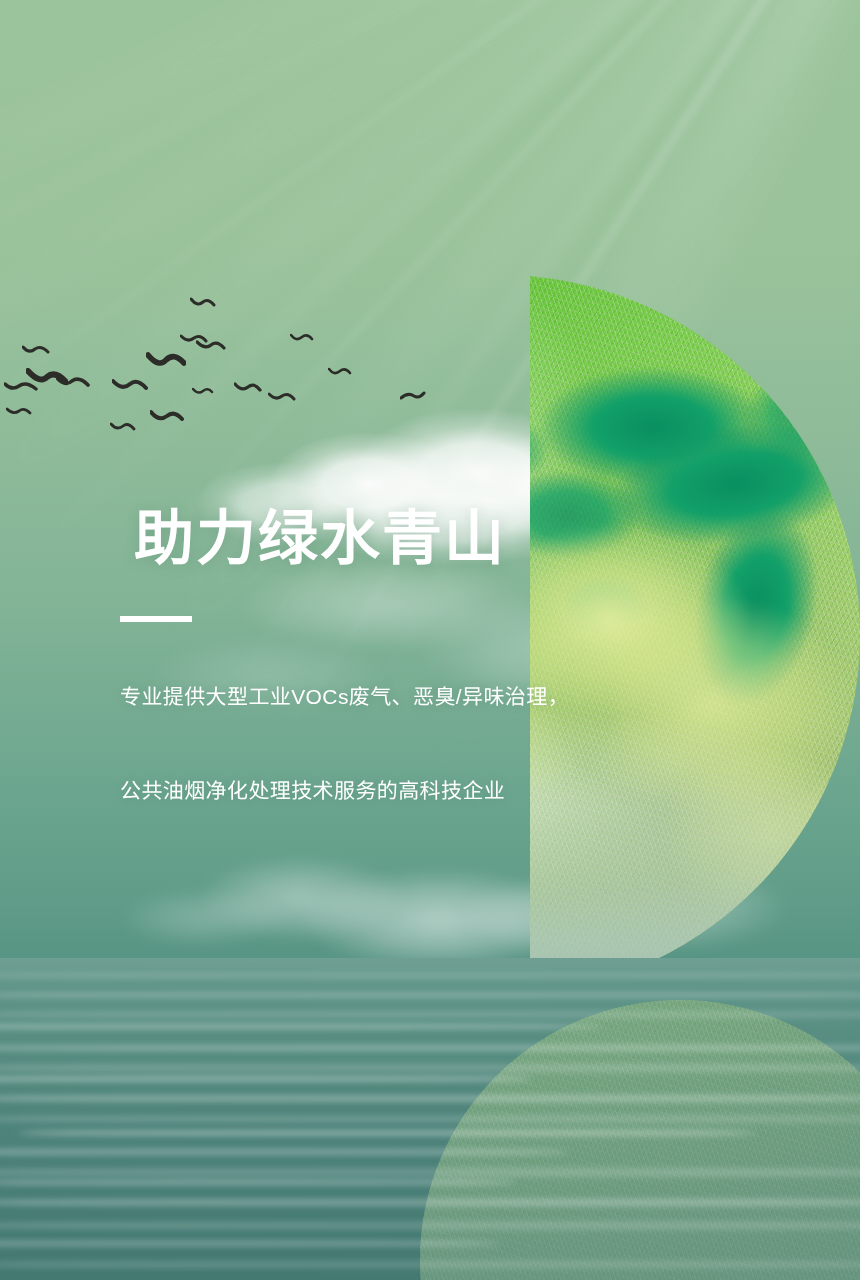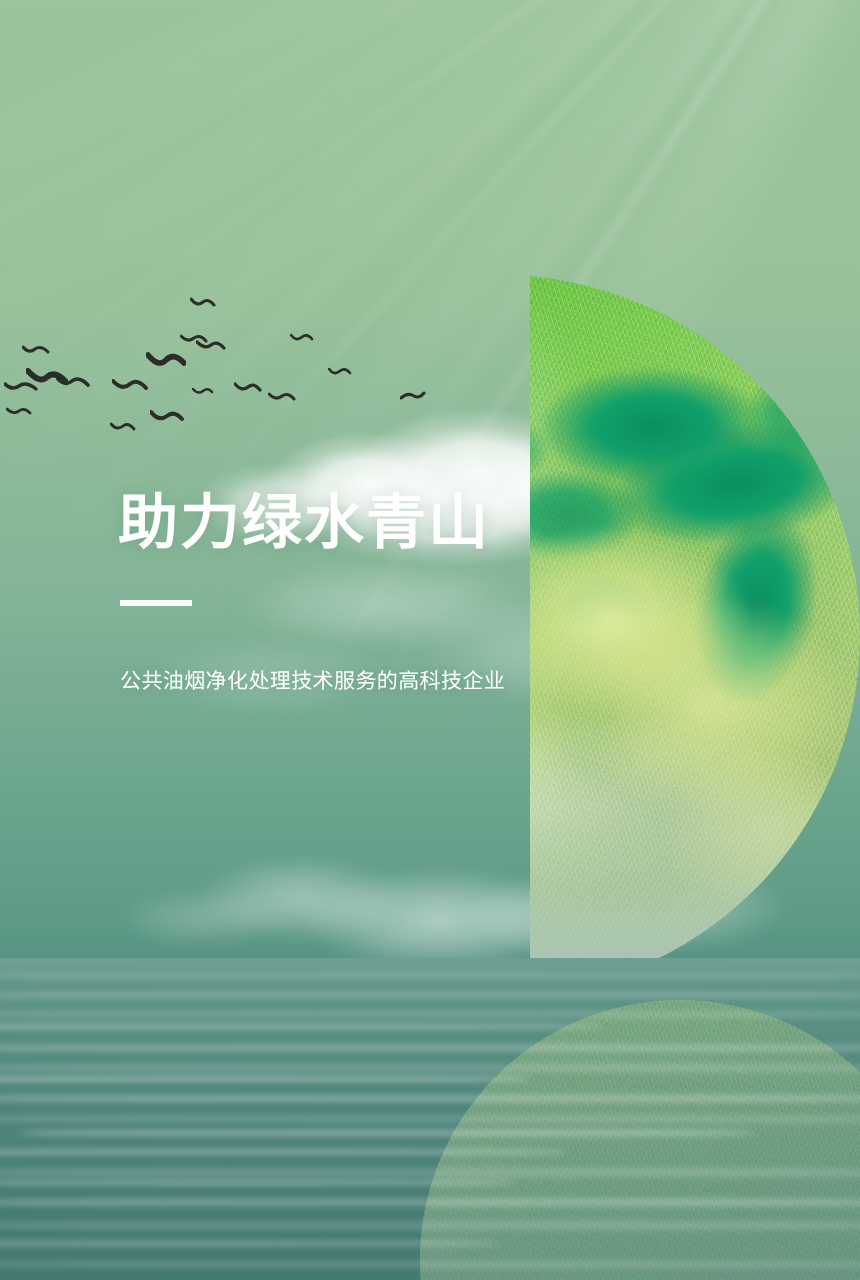--- a/index.html
+++ b/index.html
@@ -209,21 +209,21 @@
       rgba(100,145,136,0.70) 100%);
   }
 
   
   .copy {
     position: absolute;
     left: 118px; top: 486px;
     width: 560px;
   }
   .headline {
-    margin: 0;
+    margin: 16px;
     color: #ffffff;
     font-size: 60px;
     font-weight: 700;
     line-height: 74px;
     letter-spacing: 2px;
     white-space: nowrap;
     text-shadow: 0 2px 14px rgba(60,110,90,0.22);
   }
   .rule {
     width: 72px;
@@ -384,16 +384,17 @@
     <div class="ripple bold" style="top:222px; height:5px; left:-4%; width:64%;"></div>
     <div class="ripple med" style="top:240px; height:9px;"></div>
     <div class="ripple faint" style="top:262px; height:11px;"></div>
     <div class="ripple med" style="top:282px; height:7px; left:-16%; width:74%;"></div>
     <div class="ripple faint" style="top:302px; height:9px;"></div>
   </div>
 
   <div class="copy">
     <h1 class="headline">助力绿水青山</h1>
     <div class="rule"></div>
+    <p class="subcopy">专业提供大型工业VOCs废气、恶臭/异味治理，</p>
     <p class="subcopy" style="">公共油烟净化处理技术服务的高科技企业</p>
   </div>
 
 </div>
 
 </body></html>

